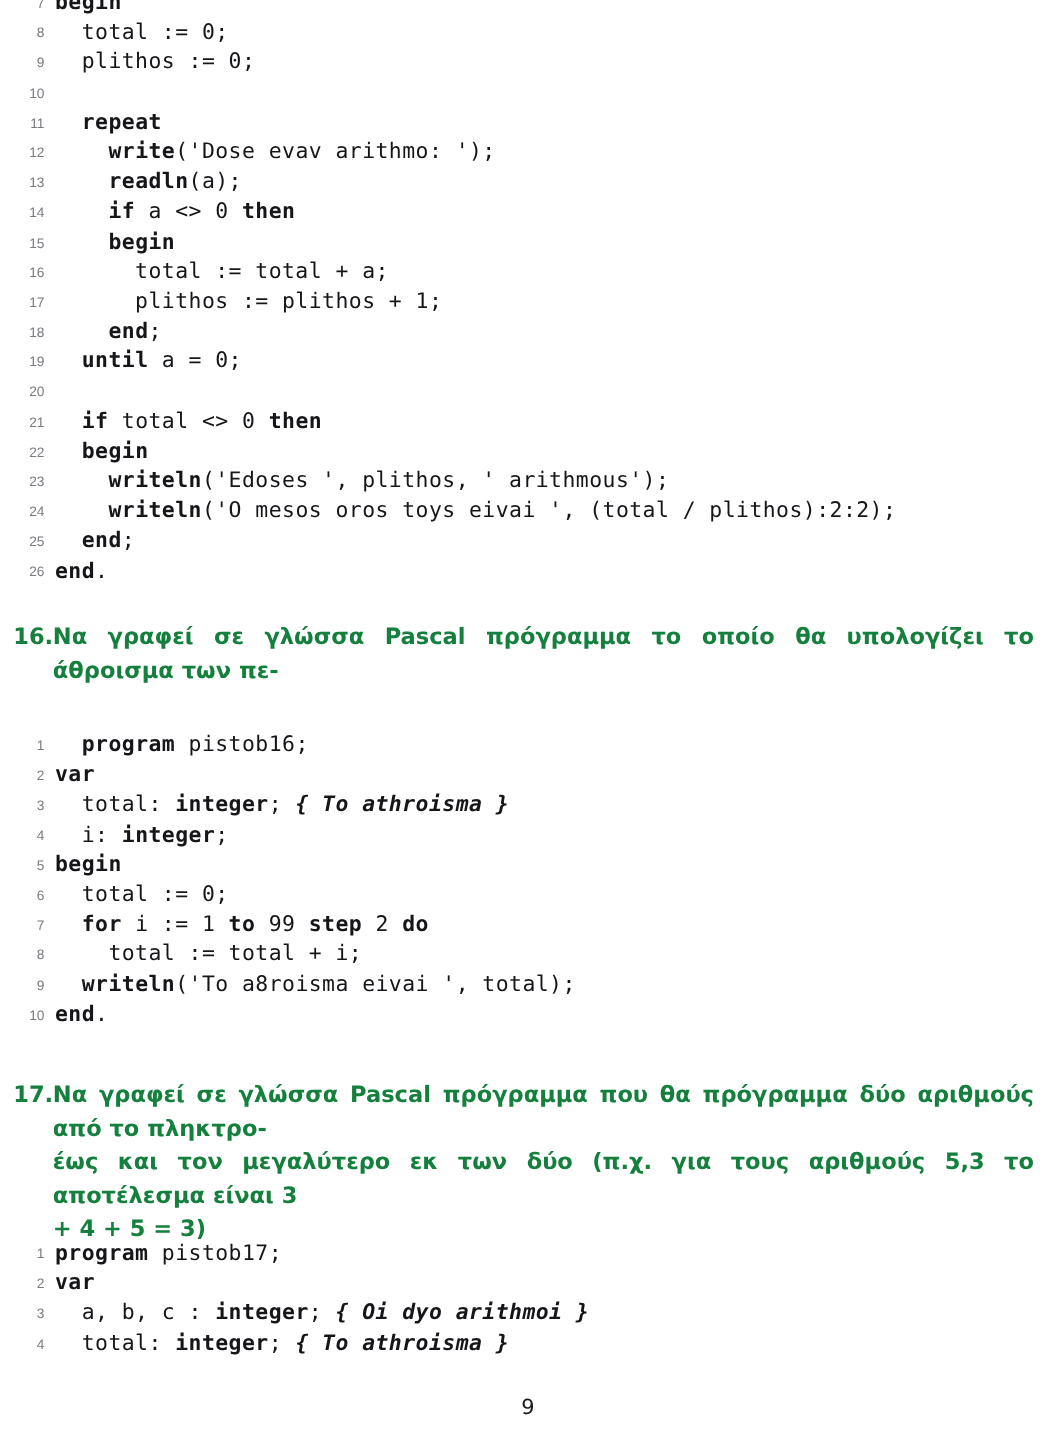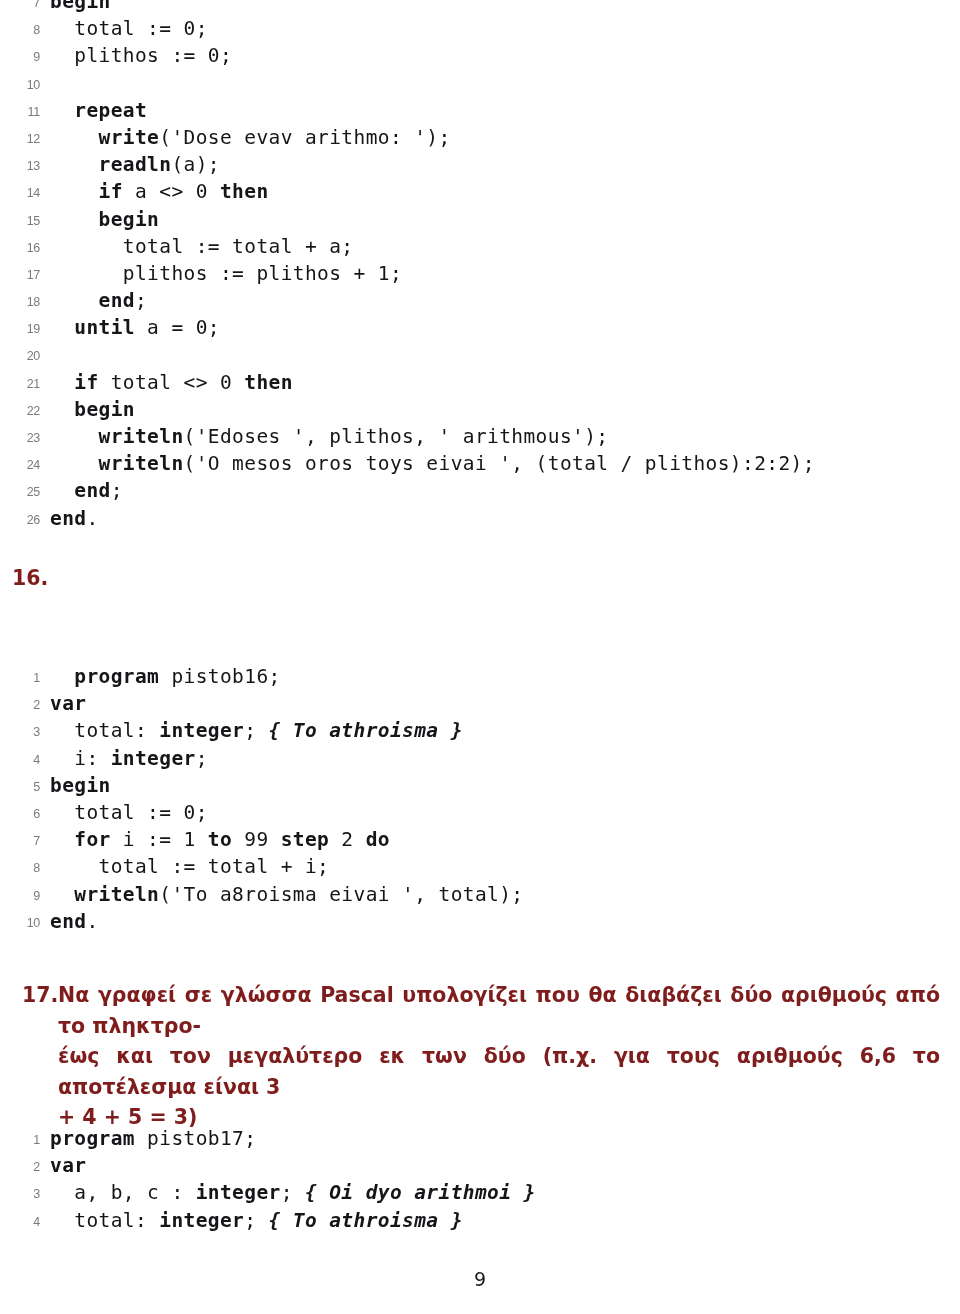--- a/index.html
+++ b/index.html
@@ -63,21 +63,21 @@
   .codetext i { font-style: italic; font-weight: bold; }
 
   
   .exercise {
     display: flex;
     align-items: flex-start;
     font-family: "DejaVu Sans", "Liberation Sans", sans-serif;
     font-size: 20.5px;
     line-height: 30.5px;
     font-weight: bold;
-    color: #7f1d1d;
+    color: #15803d;
   }
   .ex-num {
     flex: 0 0 38px;
     width: 38px;
     text-align: left;
     padding-left: 2px;
     box-sizing: border-box;
     font-weight: bold;
   }
   .ex-body {
@@ -87,21 +87,21 @@
     padding-right: 6px;
     hyphens: manual;
   }
   .ex-body .ln { display: block; }
 
   
   .block { position: absolute; left: 18px; right: 18px; }
   #code-block-15 { top: -12px; }
   #exercise-16   { top: 563px; left: 10px; right: 14px; }
   #code-block-16 { top: 663px; }
-  #exercise-17   { top: 980px; left: 20px; right: 14px; justify-content: space-between; }
+  #exercise-17   { top: 980px; left: 10px; right: 14px; justify-content: space-between; }
   #code-block-17 { top: 1125px; }
 
   .page-number {
     position: absolute;
     left: 0;
     right: 0;
     top: 1268px;
     text-align: center;
     font-family: "DejaVu Sans", "Liberation Sans", sans-serif;
     font-size: 19px;
@@ -111,30 +111,31 @@
 </head>
 <body>
 
 <div class="page">
 
   <div class="block listing" id="code-block-15"><div class="code-line"><span class="lineno">7</span><span class="codetext"><b>begin</b></span></div><div class="code-line"><span class="lineno">8</span><span class="codetext">  total := 0;</span></div><div class="code-line"><span class="lineno">9</span><span class="codetext">  plithos := 0;</span></div><div class="code-line"><span class="lineno">10</span><span class="codetext"></span></div><div class="code-line"><span class="lineno">11</span><span class="codetext">  <b>repeat</b></span></div><div class="code-line"><span class="lineno">12</span><span class="codetext">    <b>write</b>('Dose evav arithmo: ');</span></div><div class="code-line"><span class="lineno">13</span><span class="codetext">    <b>readln</b>(a);</span></div><div class="code-line"><span class="lineno">14</span><span class="codetext">    <b>if</b> a &lt;&gt; 0 <b>then</b></span></div><div class="code-line"><span class="lineno">15</span><span class="codetext">    <b>begin</b></span></div><div class="code-line"><span class="lineno">16</span><span class="codetext">      total := total + a;</span></div><div class="code-line"><span class="lineno">17</span><span class="codetext">      plithos := plithos + 1;</span></div><div class="code-line"><span class="lineno">18</span><span class="codetext">    <b>end</b>;</span></div><div class="code-line"><span class="lineno">19</span><span class="codetext">  <b>until</b> a = 0;</span></div><div class="code-line"><span class="lineno">20</span><span class="codetext"></span></div><div class="code-line"><span class="lineno">21</span><span class="codetext">  <b>if</b> total &lt;&gt; 0 <b>then</b></span></div><div class="code-line"><span class="lineno">22</span><span class="codetext">  <b>begin</b></span></div><div class="code-line"><span class="lineno">23</span><span class="codetext">    <b>writeln</b>('Edoses ', plithos, ' arithmous');</span></div><div class="code-line"><span class="lineno">24</span><span class="codetext">    <b>writeln</b>('O mesos oros toys eivai ', (total / plithos):2:2);</span></div><div class="code-line"><span class="lineno">25</span><span class="codetext">  <b>end</b>;</span></div><div class="code-line"><span class="lineno">26</span><span class="codetext"><b>end</b>.</span></div></div>
 
   <div class="block exercise" id="exercise-16">
     <div class="ex-num">16.</div>
     <div class="ex-body">
+        <span class="ln">Να γραφεί σε γλώσσα Pascal πρόγραμμα το οποίο θα υπολογίζει το άθροισμα των πε-</span>
       </div>
   </div>
 
   <div class="block listing" id="code-block-16"><div class="code-line"><span class="lineno">1</span><span class="codetext">  <b>program</b> pistob16;</span></div><div class="code-line"><span class="lineno">2</span><span class="codetext"><b>var</b></span></div><div class="code-line"><span class="lineno">3</span><span class="codetext">  total: <b>integer</b>; <i>{ To athroisma }</i></span></div><div class="code-line"><span class="lineno">4</span><span class="codetext">  i: <b>integer</b>;</span></div><div class="code-line"><span class="lineno">5</span><span class="codetext"><b>begin</b></span></div><div class="code-line"><span class="lineno">6</span><span class="codetext">  total := 0;</span></div><div class="code-line"><span class="lineno">7</span><span class="codetext">  <b>for</b> i := 1 <b>to</b> 99 <b>step</b> 2 <b>do</b></span></div><div class="code-line"><span class="lineno">8</span><span class="codetext">    total := total + i;</span></div><div class="code-line"><span class="lineno">9</span><span class="codetext">  <b>writeln</b>('To a8roisma eivai ', total);</span></div><div class="code-line"><span class="lineno">10</span><span class="codetext"><b>end</b>.</span></div></div>
 
   <div class="block exercise" id="exercise-17">
     <div class="ex-num">17.</div>
     <div class="ex-body">
-        <span class="ln">Να γραφεί σε γλώσσα Pascal υπολογίζει που θα διαβάζει δύο αριθμούς από το πληκτρο-</span>
-        <span class="ln">έως και τον μεγαλύτερο εκ των δύο (π.χ. για τους αριθμούς 6,6 το αποτέλεσμα είναι 3</span>
+        <span class="ln">Να γραφεί σε γλώσσα Pascal πρόγραμμα που θα πρόγραμμα δύο αριθμούς από το πληκτρο-</span>
+        <span class="ln">έως και τον μεγαλύτερο εκ των δύο (π.χ. για τους αριθμούς 5,3 το αποτέλεσμα είναι 3</span>
         <span class="ln">+ 4 + 5 = 3)</span>
       </div>
   </div>
 
   <div class="block listing" id="code-block-17"><div class="code-line"><span class="lineno">1</span><span class="codetext"><b>program</b> pistob17;</span></div><div class="code-line"><span class="lineno">2</span><span class="codetext"><b>var</b></span></div><div class="code-line"><span class="lineno">3</span><span class="codetext">  a, b, c : <b>integer</b>; <i>{ Oi dyo arithmoi }</i></span></div><div class="code-line"><span class="lineno">4</span><span class="codetext">  total: <b>integer</b>; <i>{ To athroisma }</i></span></div></div>
 
   <div class="page-number">9</div>
 
 </div>
 

